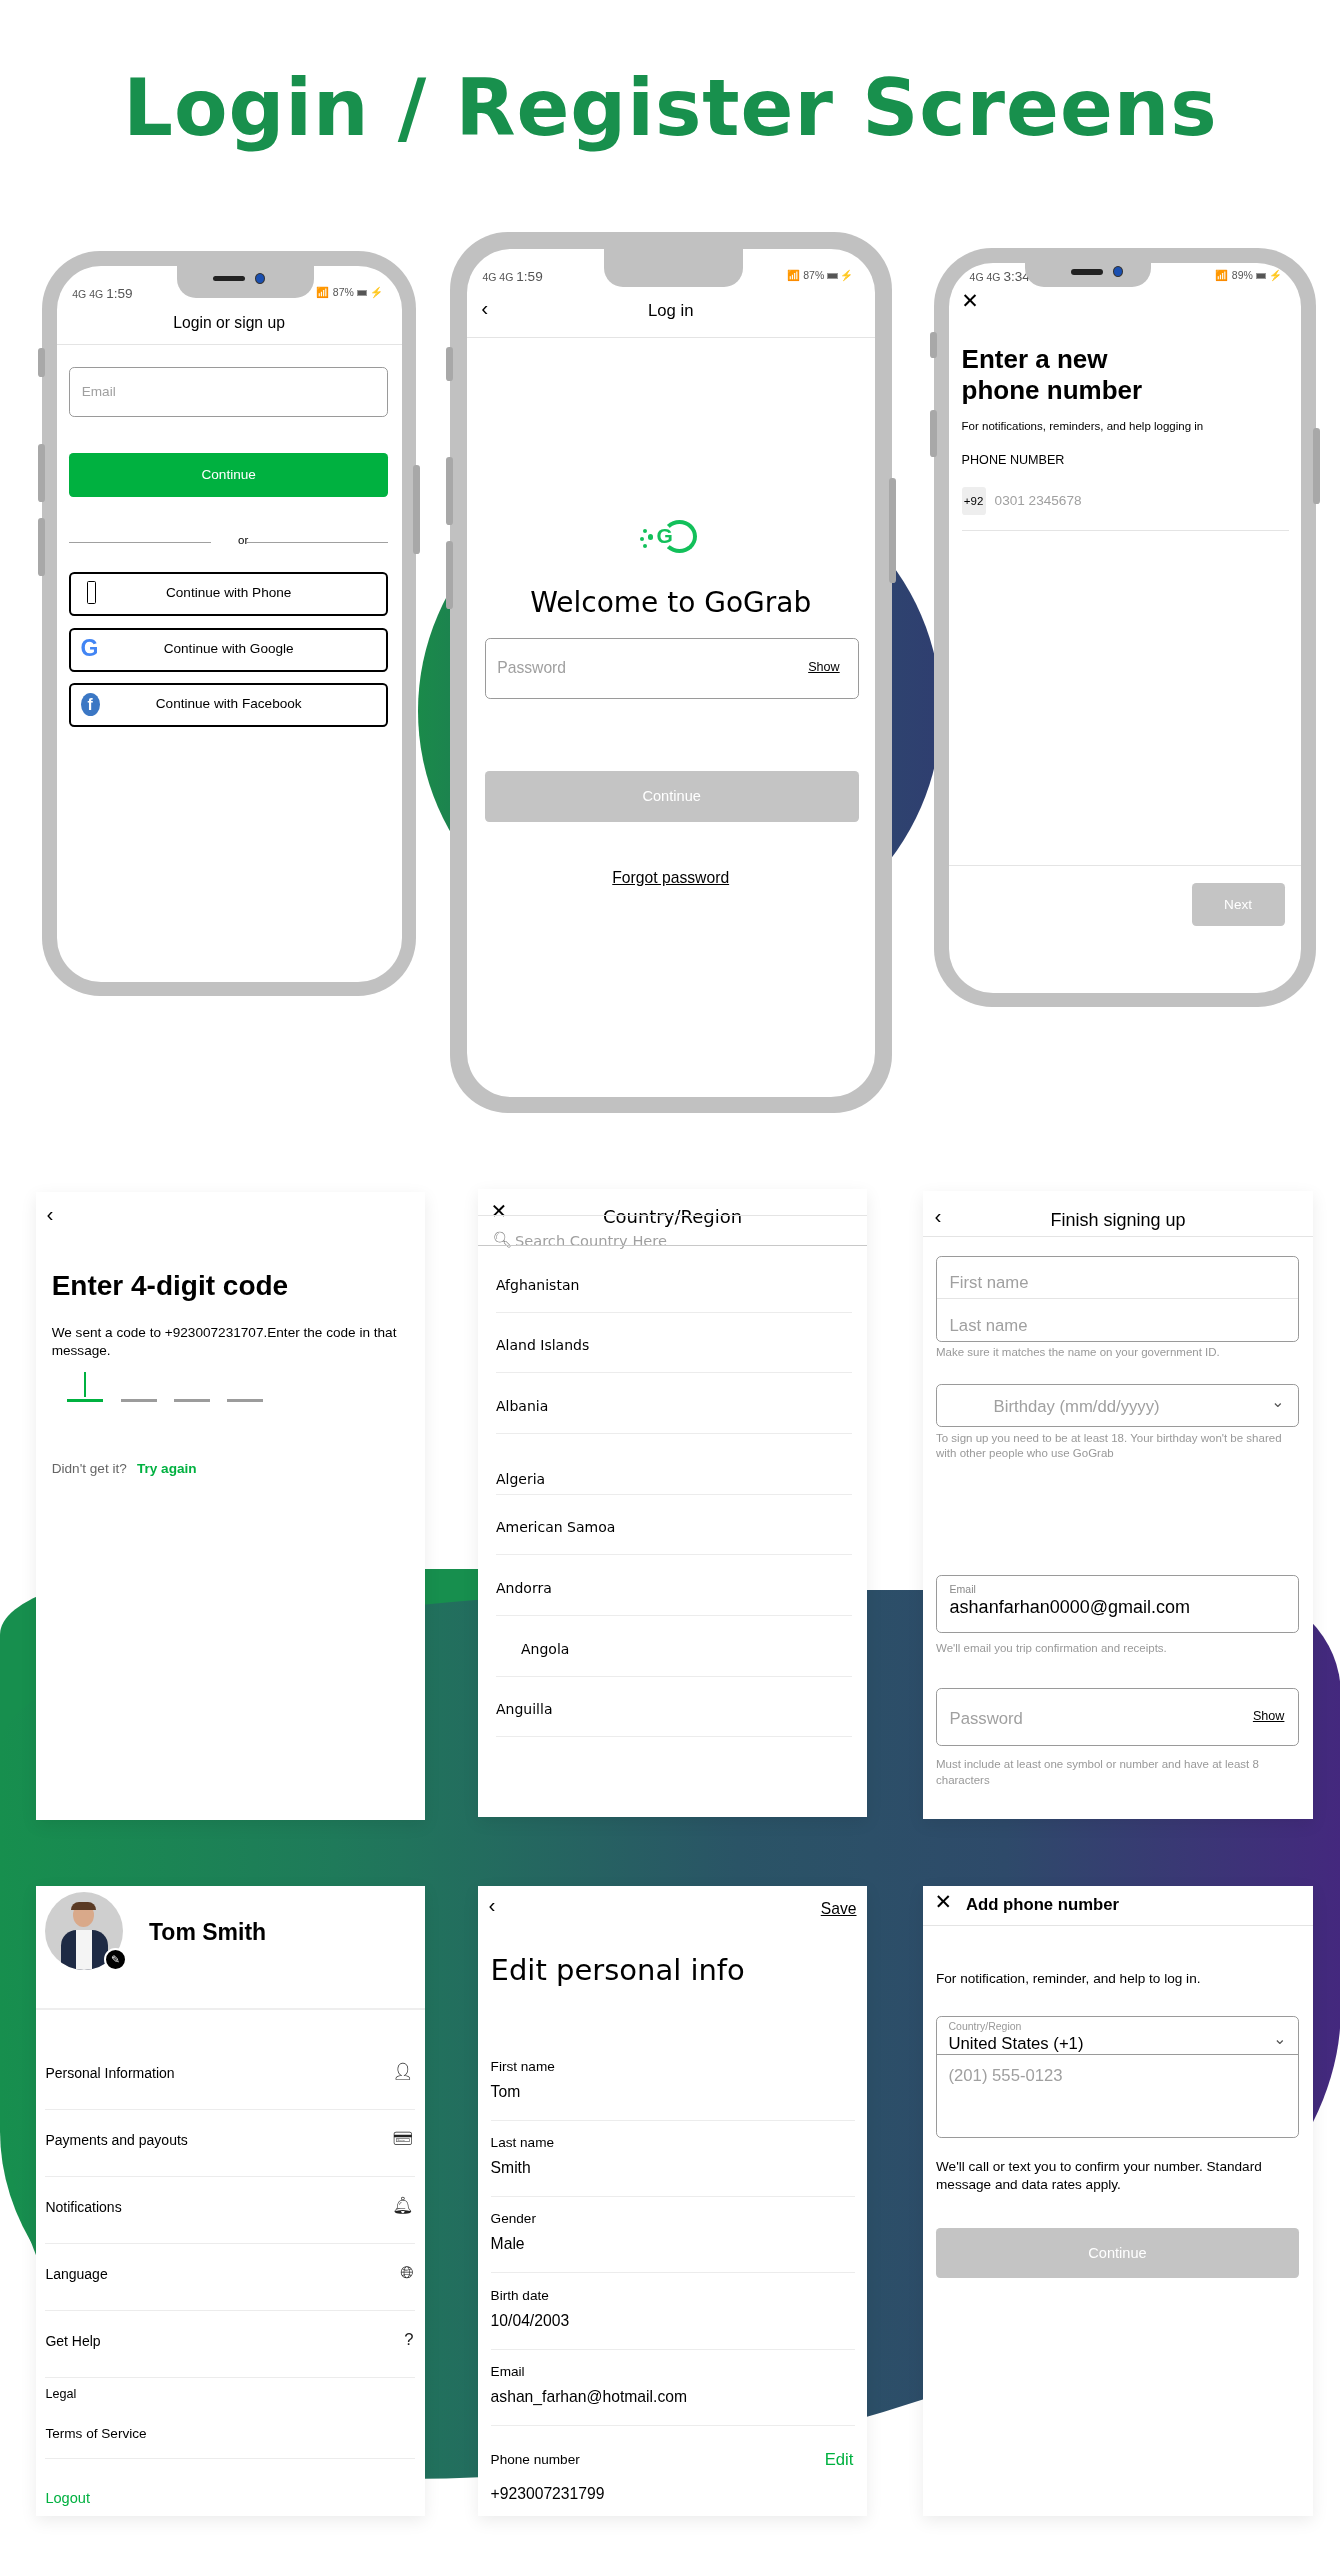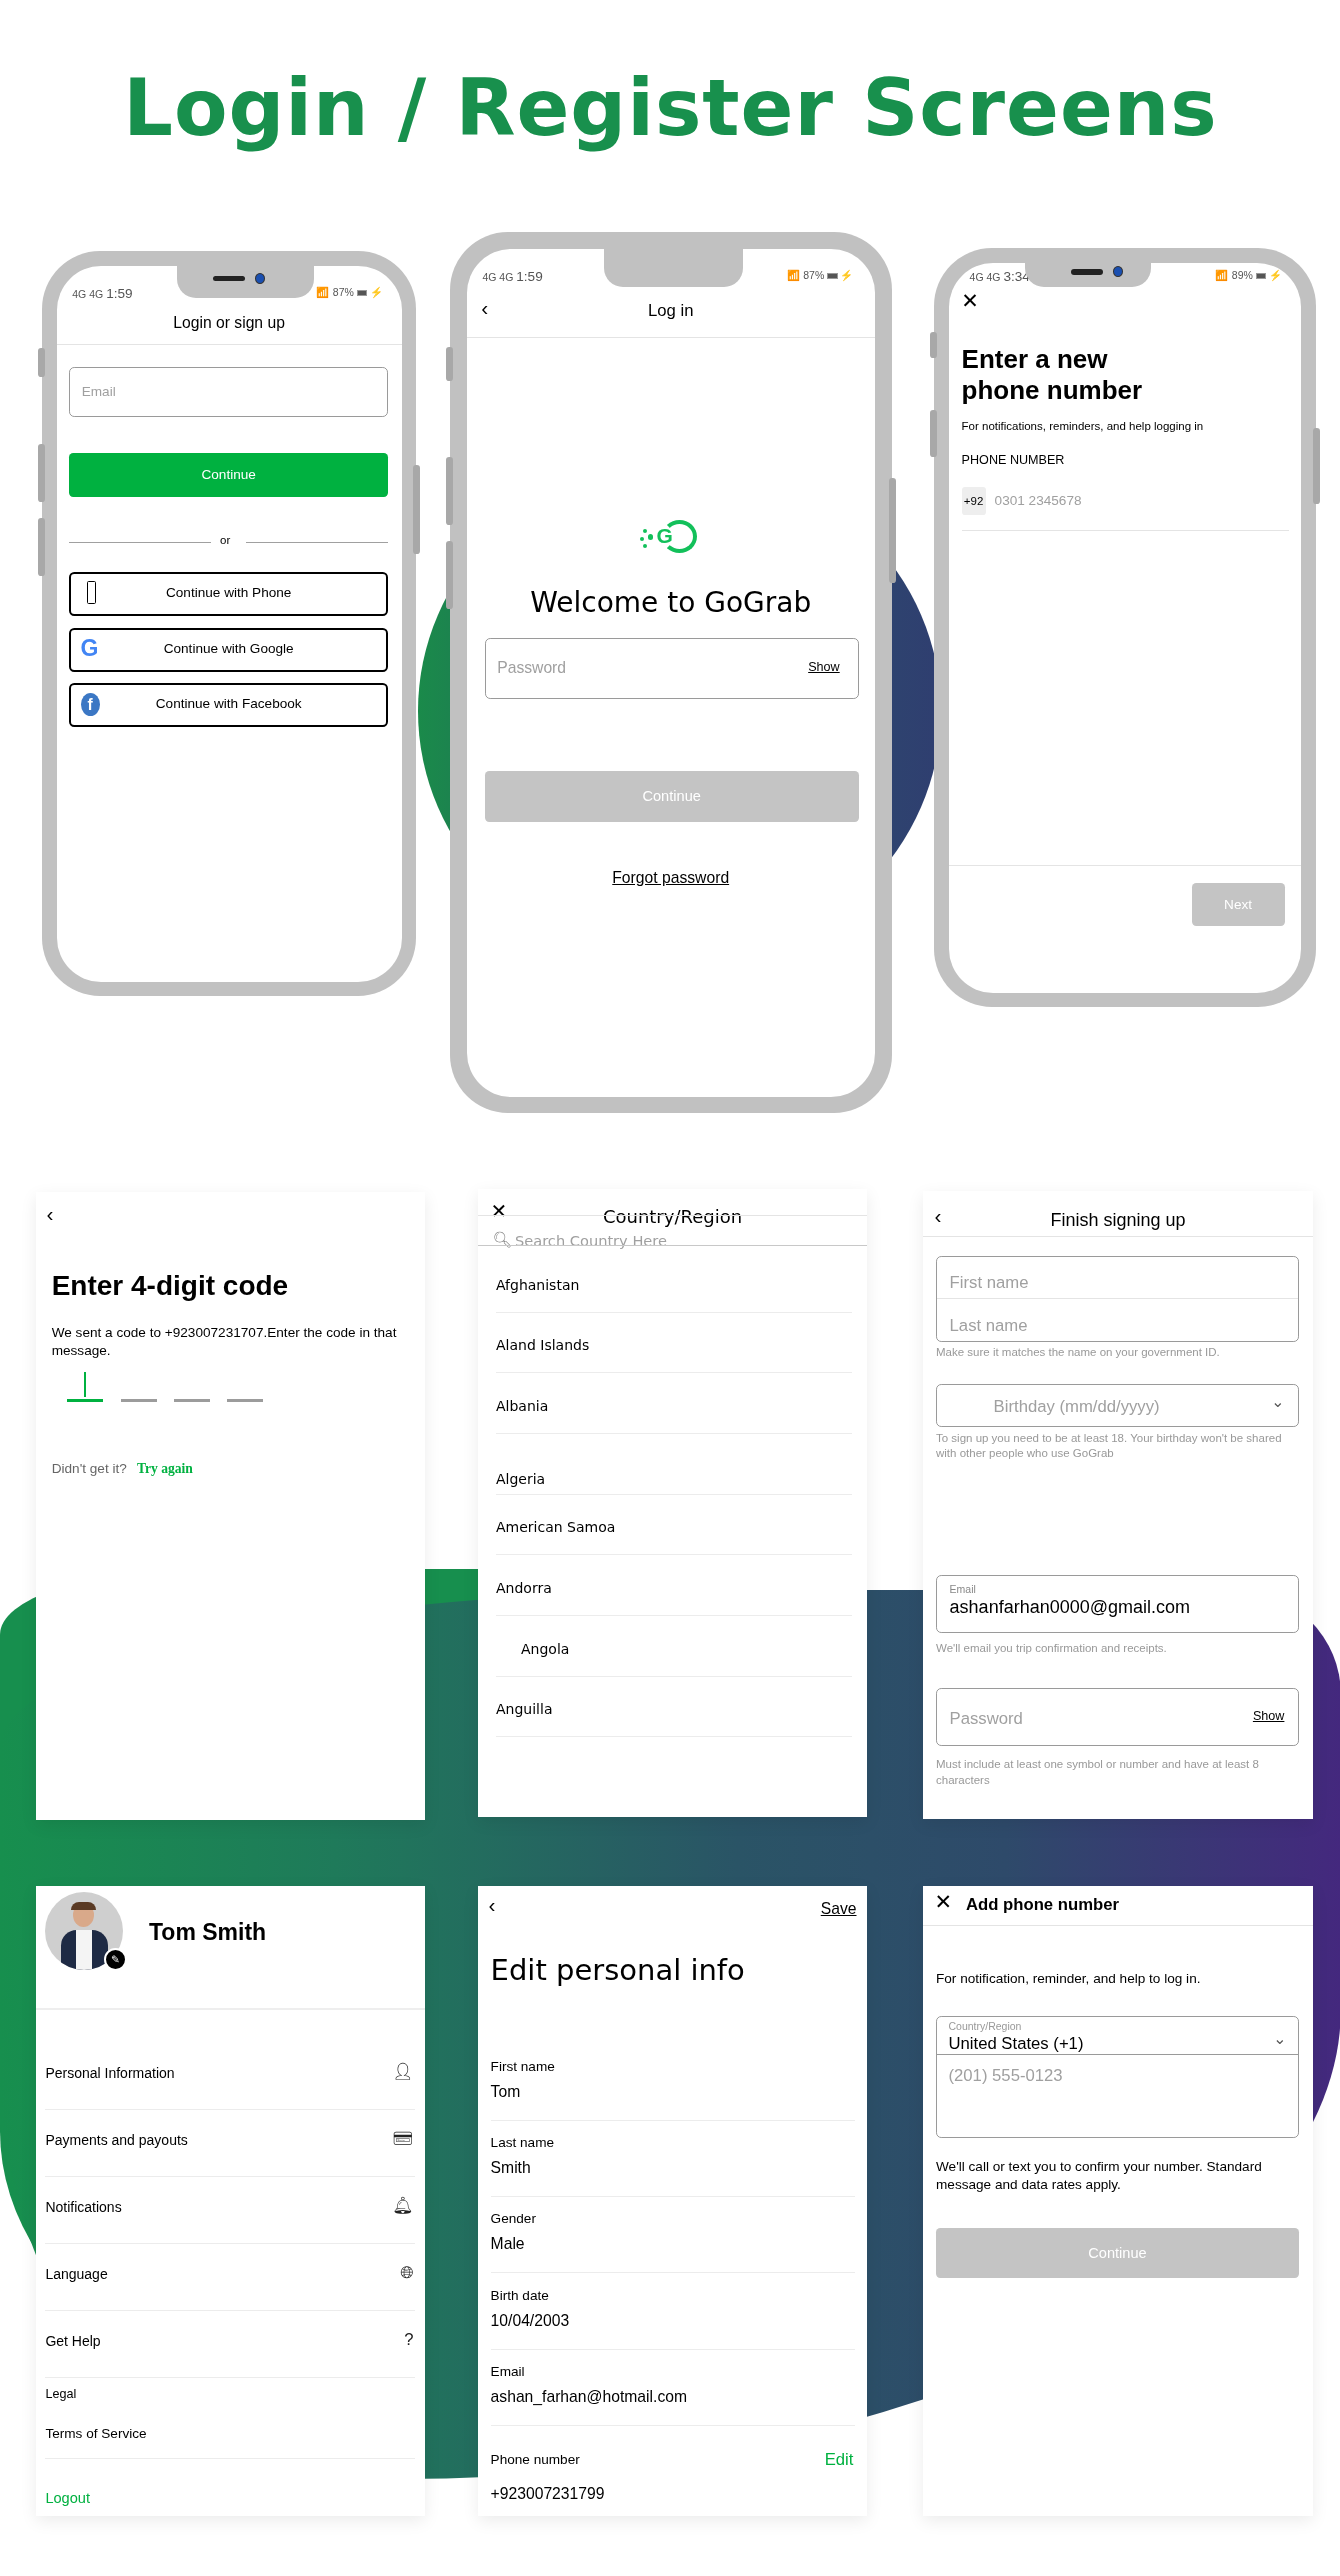--- a/index.html
+++ b/index.html
@@ -69,21 +69,21 @@
     </div>
     <div class="hdr-title" style="top:48px;font-size:15.7px;">Login or sign up</div>
     <div class="hr" style="left:0;top:78px;width:100%;"></div>
 
     <div class="field" style="left:12.6px;top:101px;width:319px;height:50px;">
       <span class="ph abs" style="left:11.5px;top:16.7px;font-size:13.6px;">Email</span>
     </div>
     <div class="green-btn" style="left:12.6px;top:187px;width:319px;height:44px;line-height:44px;font-size:13.6px;">Continue</div>
 
     <div class="hr" style="left:12.6px;top:276px;width:142px;background:#a0a0a0;"></div>
-    <div class="abs" style="left:158px;top:268px;width:15.7px;text-align:right;font-size:11.5px;">or</div>
+    <div class="abs" style="left:176px;top:268px;width:15.7px;text-align:right;font-size:11.5px;">or</div>
     <div class="hr" style="left:189px;top:276px;width:142px;background:#a0a0a0;"></div>
 
     <div class="outline-btn" style="left:12.6px;top:306px;width:319px;height:44px;">
       <span class="abs" style="left:15.7px;top:7.3px;width:9.4px;height:23px;border:1px solid #000;border-radius:1.6px;"></span>
       <span class="abs" style="left:0;width:100%;top:11.5px;font-size:13.6px;">Continue with Phone</span>
     </div>
     <div class="outline-btn" style="left:12.6px;top:362px;width:319px;height:44px;">
       <span class="abs" style="left:9.4px;top:7.3px;font-weight:bold;font-size:23px;line-height:23px;color:#4285f4;">G</span>
       <span class="abs" style="left:0;width:100%;top:11.5px;font-size:13.6px;">Continue with Google</span>
     </div>
@@ -166,21 +166,21 @@
   <div class="abs" style="left:15.7px;top:132px;width:356px;font-size:13.6px;line-height:18px;">We sent a code to +923007231707.Enter the code in that message.</div>
   <div id="code-slots">
       <div class="abs" style="left:31px;top:207px;width:36px;height:3.1px;background:#00b140;"></div>
       <div class="abs" style="left:48px;top:180px;width:1.6px;height:25px;background:#00b140;"></div>
       <div class="abs" style="left:85px;top:207px;width:36px;height:3.1px;background:#9c9c9c;"></div>
       <div class="abs" style="left:138px;top:207px;width:36px;height:3.1px;background:#9c9c9c;"></div>
       <div class="abs" style="left:191px;top:207px;width:36px;height:3.1px;background:#9c9c9c;"></div>
     </div>
   <div class="abs" style="left:15.7px;top:269px;font-size:13.6px;">
     <span style="color:#666;">Didn't get it?</span>
-    <span style="color:#00b140;font-weight:bold;margin-left:6.3px;font-family:Liberation Serif, serif;">Try again</span>
+    <span style="color:#00b140;font-weight:bold;margin-left:6.3px;">Try again</span>
   </div>
 </div>
 
 <div class="card" style="left:478px;top:1189px;width:389px;height:628px;">
   <div class="abs" style="left:12.6px;top:11.5px;font-size:20px;line-height:21px;">✕</div>
   <div class="hdr-title" style="top:16.7px;font-size:18px;font-family:'DejaVu Sans',sans-serif;">Country/Region</div>
   <div class="hr" style="left:0;top:26px;width:100%;top:26px;"></div>
 
   <div class="abs" style="left:14.6px;top:41px;font-size:15.7px;color:#888;">🔍︎</div>
   <div class="abs ph" style="left:37px;top:43px;font-size:14.6px;font-family:'DejaVu Sans',sans-serif;width:335px;">Search Country Here</div>

